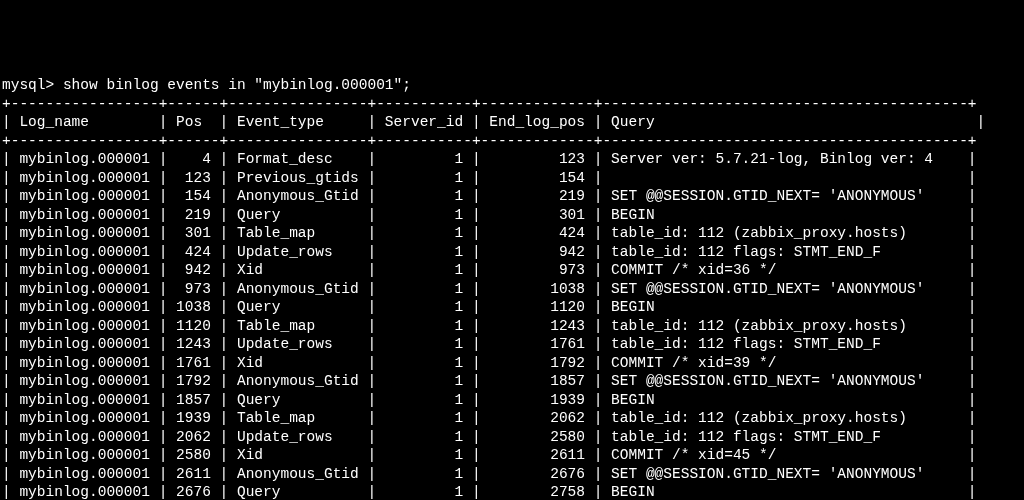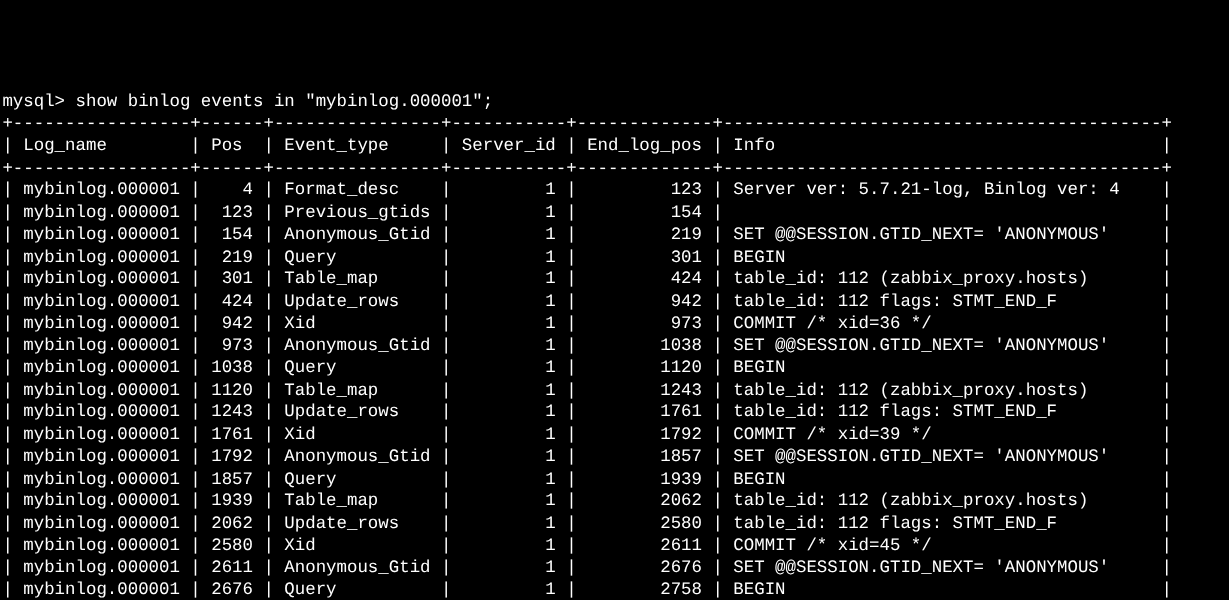--- a/index.html
+++ b/index.html
@@ -17,21 +17,21 @@
     padding: 2px 2px;
   }
 </style>
 </head>
 <body>
 
 
 <div class="terminal">
 <span>mysql&gt; </span><span>show binlog events in "mybinlog.000001";</span>
 <span>+-----------------+------+----------------+-----------+-------------+------------------------------------------+</span>
-<span>| Log_name        | Pos  | Event_type     | Server_id | End_log_pos | Info                                     |</span>
+<span>| Log_name        | Pos  | Event_type     | Server_id | End_log_pos | Query                                     |</span>
 <span>+-----------------+------+----------------+-----------+-------------+------------------------------------------+</span>
 <div id="rows">| mybinlog.000001 |    4 | Format_desc    |         1 |         123 | Server ver: 5.7.21-log, Binlog ver: 4    |
 | mybinlog.000001 |  123 | Previous_gtids |         1 |         154 |                                          |
 | mybinlog.000001 |  154 | Anonymous_Gtid |         1 |         219 | SET @@SESSION.GTID_NEXT= 'ANONYMOUS'     |
 | mybinlog.000001 |  219 | Query          |         1 |         301 | BEGIN                                    |
 | mybinlog.000001 |  301 | Table_map      |         1 |         424 | table_id: 112 (zabbix_proxy.hosts)       |
 | mybinlog.000001 |  424 | Update_rows    |         1 |         942 | table_id: 112 flags: STMT_END_F          |
 | mybinlog.000001 |  942 | Xid            |         1 |         973 | COMMIT /* xid=36 */                      |
 | mybinlog.000001 |  973 | Anonymous_Gtid |         1 |        1038 | SET @@SESSION.GTID_NEXT= 'ANONYMOUS'     |
 | mybinlog.000001 | 1038 | Query          |         1 |        1120 | BEGIN                                    |

